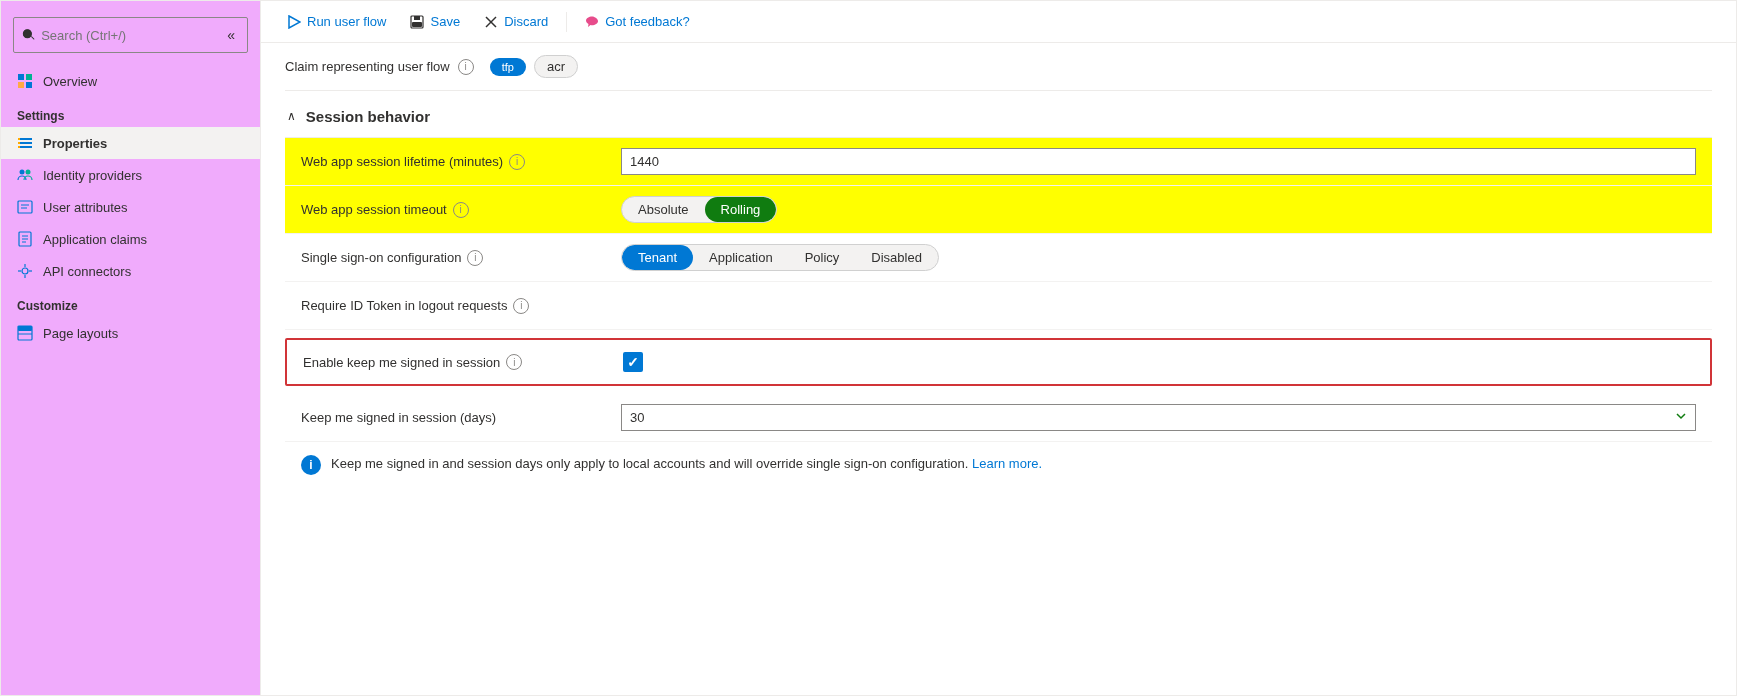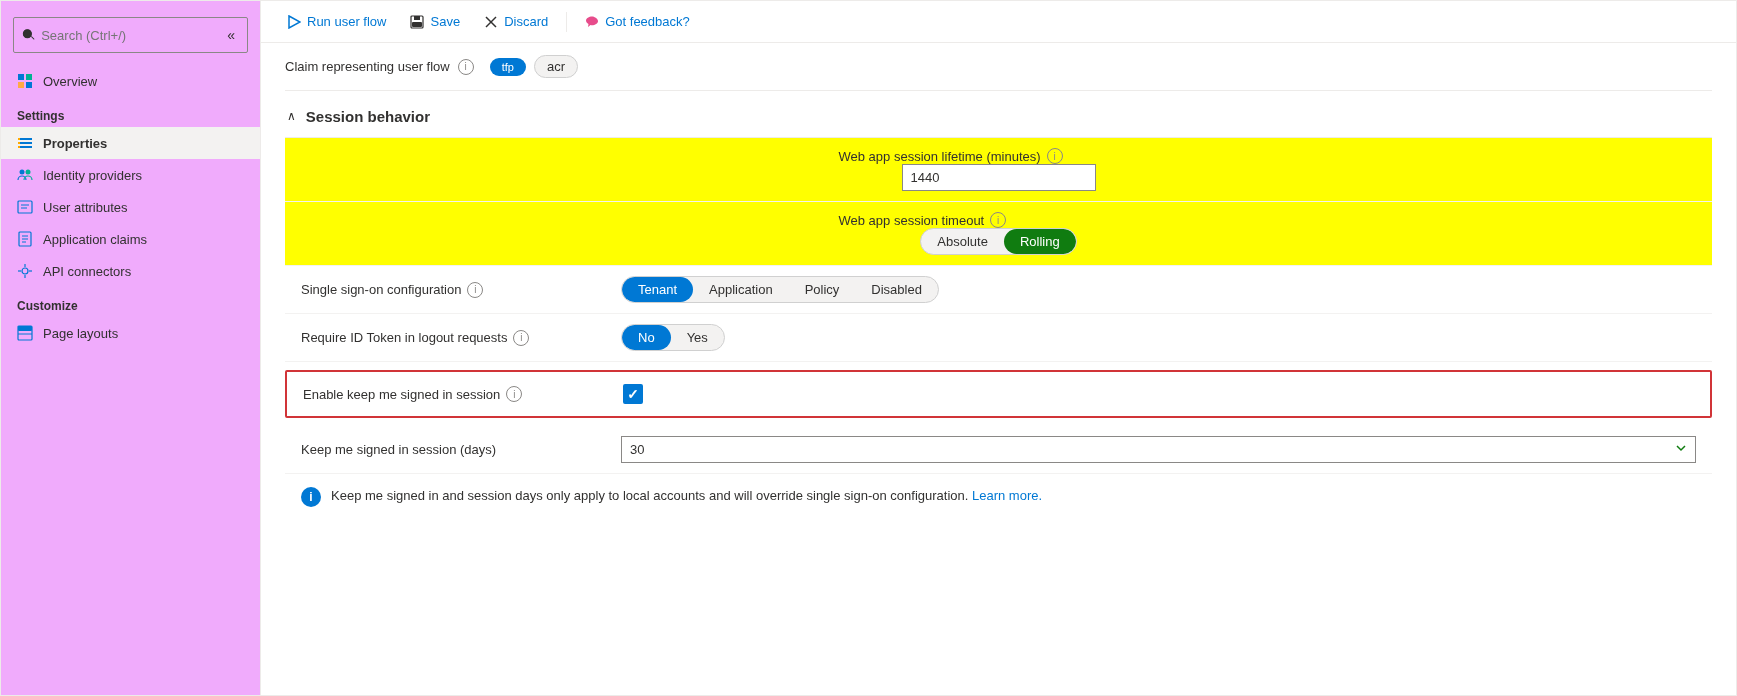--- a/index.html
+++ b/index.html
@@ -37,21 +37,21 @@
 
     
     .section-header { display: flex; align-items: center; gap: 8px; padding: 16px 0 12px 0; font-size: 15px; font-weight: 600; color: #323130; border-bottom: 1px solid #edebe9; margin-bottom: 0; }
 
     .chevron-btn { background: none; border: none; cursor: pointer; color: #323130; font-size: 12px; padding: 2px; }
 
     
     .form-section { padding: 0; }
 
     .form-row { display: flex; align-items: center; padding: 10px 16px; border-bottom: 1px solid #f3f2f1; min-height: 48px; }
-    .form-row.highlighted { background: #ffff00; flex-direction: column; }
+    .form-row.highlighted { background: #ffff00; }
     .form-row.outlined { border: 2px solid #d13438; background: #fff; margin: 4px 0; }
 
     .form-label { display: flex; align-items: center; gap: 6px; min-width: 320px; color: #323130; font-size: 13px; }
 
     .info-icon { display: inline-flex; align-items: center; justify-content: center; width: 16px; height: 16px; border-radius: 50%; border: 1px solid #8a8886; color: #8a8886; font-size: 10px; cursor: help; flex-shrink: 0; }
 
     .form-control { flex: 1; }
 
     
     .toggle-group { display: inline-flex; border: 1px solid #d0d0d0; border-radius: 20px; overflow: hidden; background: #f3f2f1; }
@@ -270,26 +270,20 @@
                 <button class="toggle-option">Disabled</button>
               </div>
             </div>
           </div>
 
           <div class="form-row">
             <div class="form-label">
               <span>Require ID Token in logout requests</span>
               <span class="info-icon">i</span>
             </div>
-            <div class="form-control">
-              <div class="toggle-group">
-                <button class="toggle-option active">No</button>
-                <button class="toggle-option">Yes</button>
-              </div>
-            </div>
           </div>
 
           <div class="form-row outlined" style="border:2px solid #d13438; border-radius:2px; margin:8px 0;">
             <div class="form-label">
               <span>Enable keep me signed in session</span>
               <span class="info-icon">i</span>
             </div>
             <div class="form-control">
               <div class="checkbox-styled">
                 <span class="check">✓</span>

